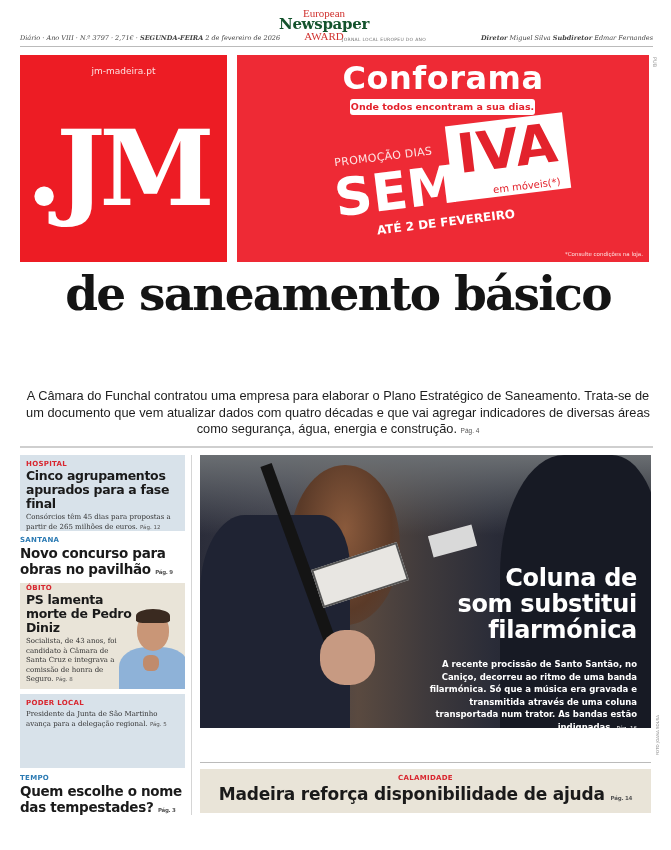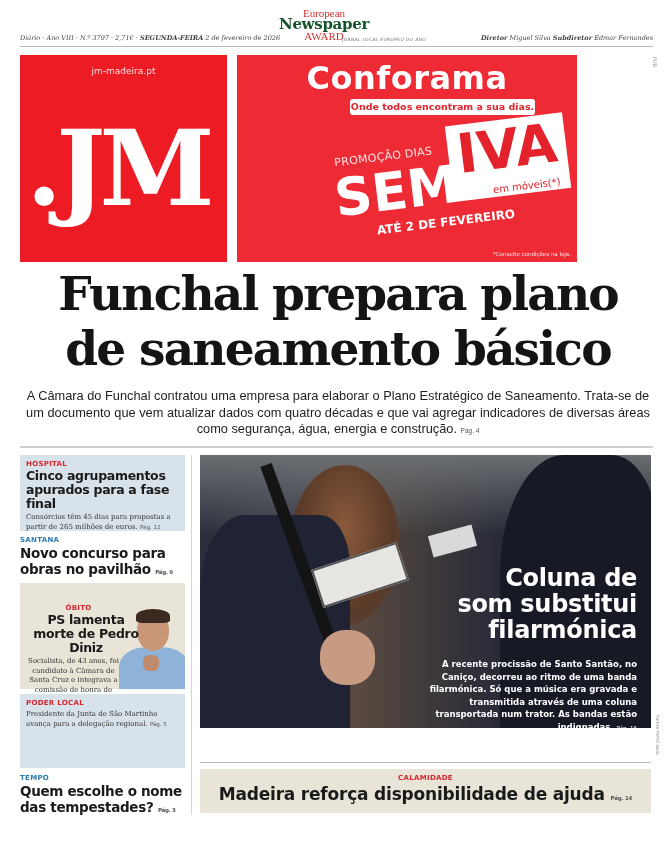--- a/index.html
+++ b/index.html
@@ -16,21 +16,21 @@
   .award .a2 { font-family: "DejaVu Serif", serif; font-weight: bold; color: #14532d; font-size: 15px; line-height: 13px; letter-spacing: -0.3px; }
   .award .a3 { font-family: "Liberation Serif", serif; color: #d0322f; font-size: 11px; line-height: 10px; }
   .award-sub { position: absolute; left: 342px; top: 37px; font-size: 4.5px; color: #777; letter-spacing: 0.3px; white-space: nowrap; }
   .top-rule { position: absolute; left: 20px; right: 18px; top: 46px; height: 1px; background: #bbb; }
 
   
   .logo-box { position: absolute; left: 20px; top: 55px; width: 207px; height: 207px; background: #ed1c24; }
   .logo-url { position: absolute; left: 0; right: 0; top: 11px; text-align: center; color: #fde0e0; font-size: 9px; }
   .logo-text { position: absolute; left: 6px; top: 62px; font-family: "DejaVu Serif", serif; font-weight: bold; font-size: 104px; line-height: 104px; color: #ffffff; letter-spacing: -6px; }
 
-  .ad-box { position: absolute; left: 237px; top: 55px; width: 340px; height: 207px; background: #ee2a35; overflow: hidden; }
+  .ad-box { position: absolute; left: 237px; top: 55px; width: 412px; height: 207px; background: #ee2a35; overflow: hidden; }
   .ad-brand { position: absolute; left: 0; right: 0; top: 4px; text-align: center; color: #fff; font-size: 32px; font-weight: bold; letter-spacing: 0.5px; }
   .ad-tag { position: absolute; left: 113px; top: 44px; width: 185px; height: 16px; background: #fff; border-radius: 3px; color: #e3222c; font-size: 9.5px; font-weight: bold; text-align: center; line-height: 16px; }
   .ad-promo-wrap { position: absolute; left: 90px; top: 80px; width: 300px; height: 110px; transform: rotate(-7deg); transform-origin: left top; }
   .ad-promo { position: absolute; left: 4px; top: 22px; color: #fde3e3; font-size: 11px; letter-spacing: 0.3px; }
   .ad-sem { position: absolute; left: 0px; top: 38px; color: #fff; font-size: 52px; font-weight: bold; line-height: 52px; letter-spacing: 0px; }
   .ad-iva-box { position: absolute; left: 118px; top: 6px; width: 118px; height: 76px; background: #fff; }
   .ad-iva { position: absolute; left: 0; right: 0; top: 0px; text-align: center; color: #e3222c; font-size: 54px; font-weight: bold; line-height: 60px; }
   .ad-moveis { position: absolute; right: 10px; bottom: 2px; color: #e3222c; font-size: 10px; }
   .ad-until { position: absolute; left: 38px; top: 94px; color: #fff; font-size: 12px; font-weight: bold; }
   .ad-note { position: absolute; right: 6px; bottom: 5px; color: #fde0e0; font-size: 5.5px; }
@@ -38,21 +38,21 @@
 
   
   .headline { position: absolute; left: 14px; top: 266px; width: 648px; text-align: center; font-family: "DejaVu Serif", serif; font-weight: bold; font-size: 47px; line-height: 55px; letter-spacing: -1.8px; color: #141414; }
   .lead { position: absolute; left: 24px; top: 388px; width: 628px; text-align: center; font-family: "Liberation Sans", sans-serif; font-size: 12.8px; line-height: 16.5px; color: #1e1e1e; }
   .pag { font-size: 6.5px; color: #555; }
   .mid-rule { position: absolute; left: 20px; right: 18px; top: 446px; height: 2px; background: #cfcfcf; }
 
   
   .col { position: absolute; left: 20px; width: 165px; }
   .box-blue { background: #d8e2ea; padding: 4px 6px 5px 6px; }
-  .box-beige { background: #e9e4d8; padding: 20px 6px 5px 6px; text-align: center; }
+  .box-beige { background: #e9e4d8; padding: 0 6px 5px 6px; }
   .kicker { font-size: 7px; font-weight: bold; color: #d8262f; letter-spacing: 0.3px; line-height: 10px; }
   .kicker.blue { color: #2b7ab3; }
   .item-title { font-family: "DejaVu Sans", sans-serif; font-weight: bold; font-size: 12.5px; line-height: 14px; color: #1a1a1a; letter-spacing: -0.3px; }
   .item-title.big { font-size: 13.5px; line-height: 16px; }
   .item-desc { font-family: "DejaVu Serif", serif; font-size: 7px; line-height: 9.5px; color: #333; margin-top: 2px; }
   .item-pag { font-size: 5.5px; color: #555; font-family: "DejaVu Sans", sans-serif; }
   .col-rule { position: absolute; left: 191px; top: 455px; width: 1px; height: 360px; background: #d5d5d5; }
 
   .obit-photo { position: absolute; right: 0; bottom: 0; width: 72px; height: 88px; overflow: hidden; }
   .obit-photo .head { position: absolute; left: 24px; top: 12px; width: 32px; height: 38px; border-radius: 45% 45% 50% 50%; background: #c99677; }
@@ -112,21 +112,20 @@
       <div class="ad-iva">IVA</div>
       <div class="ad-moveis">em móveis(*)</div>
     </div>
     <div class="ad-until">ATÉ 2 DE FEVEREIRO</div>
   </div>
   <div class="ad-note">*Consulte condições na loja.</div>
 </div>
 <div class="pub-tag">PUB</div>
 
 <div class="headline">
-  <div>Funchal prepara plano</div>
   <div>de saneamento básico</div>
 </div>
 <div class="lead"><span>A Câmara do Funchal contratou uma empresa para elaborar o Plano Estratégico de Saneamento. Trata-se de um documento que vem atualizar dados com quatro décadas e que vai agregar indicadores de diversas áreas como segurança, água, energia e construção. </span><span class="pag">Pág. 4</span></div>
 <div class="mid-rule"></div>
 
 <div class="col box-blue" style="top:455px; height:76px;">
   <div class="kicker">HOSPITAL</div>
   <div class="item-title">Cinco agrupamentos apurados para a fase final</div>
   <div class="item-desc"><span>Consórcios têm 45 dias para propostas a partir de 265 milhões de euros. </span><span class="item-pag">Pág. 12</span></div>
 </div>

